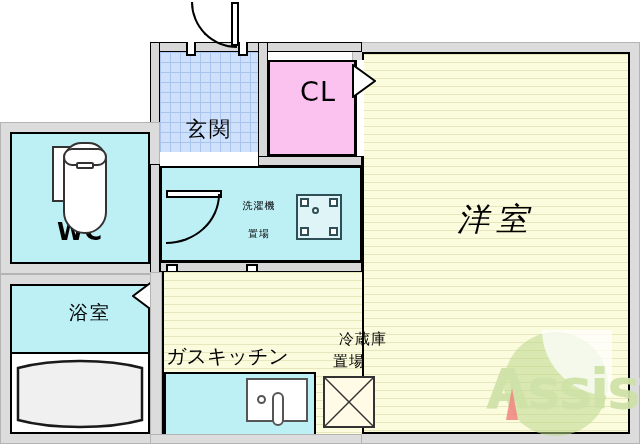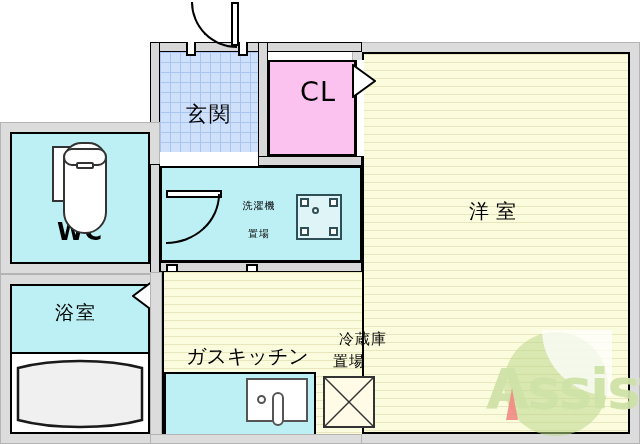--- a/index.html
+++ b/index.html
@@ -28,29 +28,29 @@
       repeating-linear-gradient(to right,#a9c4ef 0px,#a9c4ef 1px,transparent 1px,transparent 10px),
       repeating-linear-gradient(to bottom,#a9c4ef 0px,#a9c4ef 1px,transparent 1px,transparent 10px);
   }
   .fl-white{background:#ffffff;}
 
   .ol{border:2px solid #000;}
 
   
   .lbl{position:absolute;color:#000;text-align:center;white-space:nowrap;
        font-family:"DejaVu Sans","Liberation Sans",sans-serif;}
-  .lbl-genkan{font-size:21px;letter-spacing:2px;}
+  .lbl-genkan{font-size:21px;letter-spacing:2px;margin-top:15px;}
   .lbl-cl{font-size:27px;letter-spacing:1px;}
   .lbl-wc{font-size:24px;font-weight:600;letter-spacing:1px;}
   .lbl-yoku{font-size:19px;letter-spacing:2px;}
   .lbl-sen{font-size:10px;line-height:19px;letter-spacing:1px;}
-  .lbl-room1{font-size:20px;letter-spacing:7px;}
+  .lbl-room1{font-size:32px;letter-spacing:7px;font-style:italic;}
   .lbl-room2{font-size:25px;letter-spacing:2px;}
   .lbl-room3{font-size:19px;letter-spacing:5px;}
-  .lbl-kit{font-size:20px;letter-spacing:0px;margin-left:20px;}
+  .lbl-kit{font-size:20px;letter-spacing:0px;}
   .lbl-ref{font-size:15px;line-height:19px;letter-spacing:1px;}
 
   
   .fx{position:absolute;box-sizing:border-box;}
   .toilet-bowl{background:#fff;border:2px solid #333;
       border-radius:22px 22px 26px 26px;}
   .toilet-tank{background:#fff;border:2px solid #333;}
   .toilet-lid{background:#fff;border:2px solid #333;border-radius:9px;}
   .toilet-btn{background:#fff;border:2px solid #333;border-radius:2px;}
 
@@ -127,21 +127,21 @@
   <div class="fx toilet-tank" style="left:52px;top:146px;width:26px;height:56px;"></div>
   <div class="fx toilet-bowl" style="left:63px;top:142px;width:44px;height:92px;"></div>
   <div class="fx toilet-lid" style="left:63px;top:148px;width:44px;height:18px;"></div>
   <div class="fx toilet-btn" style="left:76px;top:162px;width:18px;height:7px;"></div>
 
   <div class="abs" style="left:150px;top:186px;width:14px;height:8px;background:#fff;border:2px solid #000;"></div>
   <div class="abs" style="left:150px;top:238px;width:14px;height:8px;background:#fff;border:2px solid #000;"></div>
 
   <div class="abs wallsoft" style="left:0px;top:274px;width:160px;height:170px;"></div>
   <div class="abs room fl-water ol" style="left:10px;top:284px;width:140px;height:150px;"></div>
-  <div class="lbl lbl-yoku" style="left:10px;top:300px;width:132px;">浴室</div>
+  <div class="lbl lbl-yoku" style="left:24px;top:300px;width:132px;">浴室</div>
 
   <svg class="abs" style="left:132px;top:280px;width:22px;height:32px;" viewBox="0 0 22 32">
     <polygon points="21,1 1,16 21,31" fill="#ffffff" stroke="#000" stroke-width="2"></polygon>
   </svg>
 
   <div class="fx tub-outer" style="left:10px;top:352px;width:140px;height:82px;"></div>
   <svg class="abs" style="left:14px;top:358px;width:132px;height:72px;" viewBox="0 0 132 72">
     <path d="M4 10 Q30 3 66 3 Q102 3 128 10 L128 62 Q102 69 66 69 Q30 69 4 62 Z" fill="#f0f0f0" stroke="#1a1a1a" stroke-width="2.5"></path>
   </svg>
 

